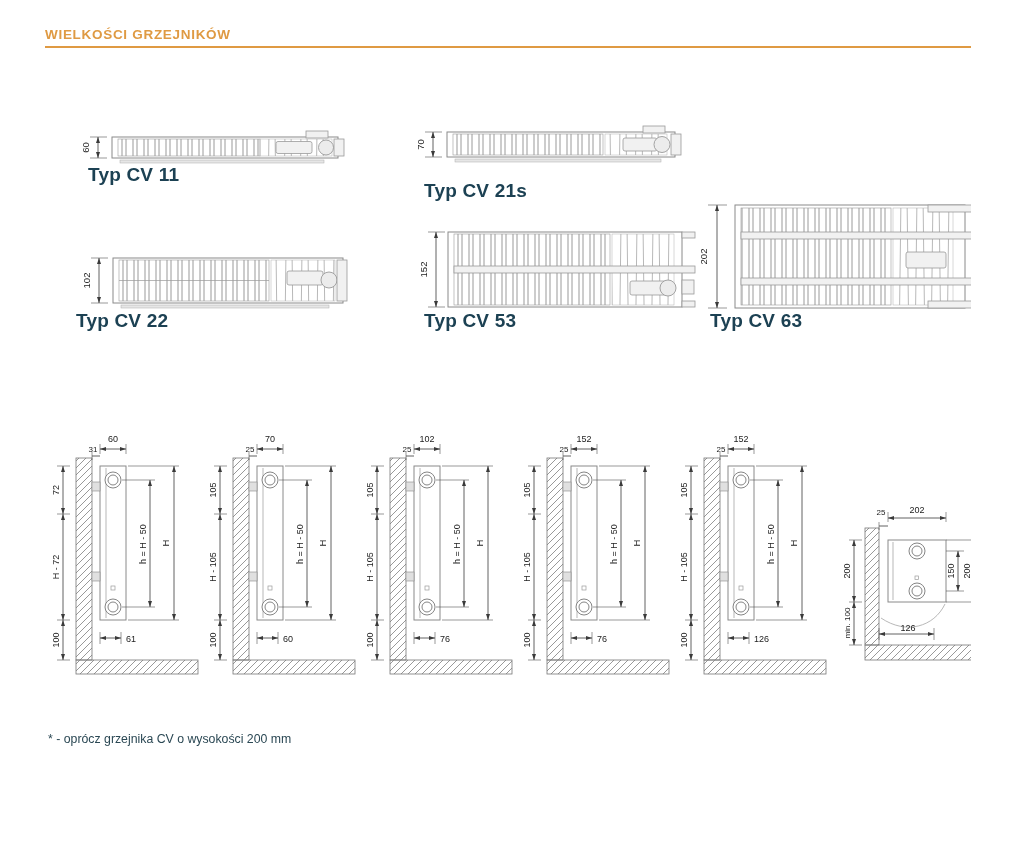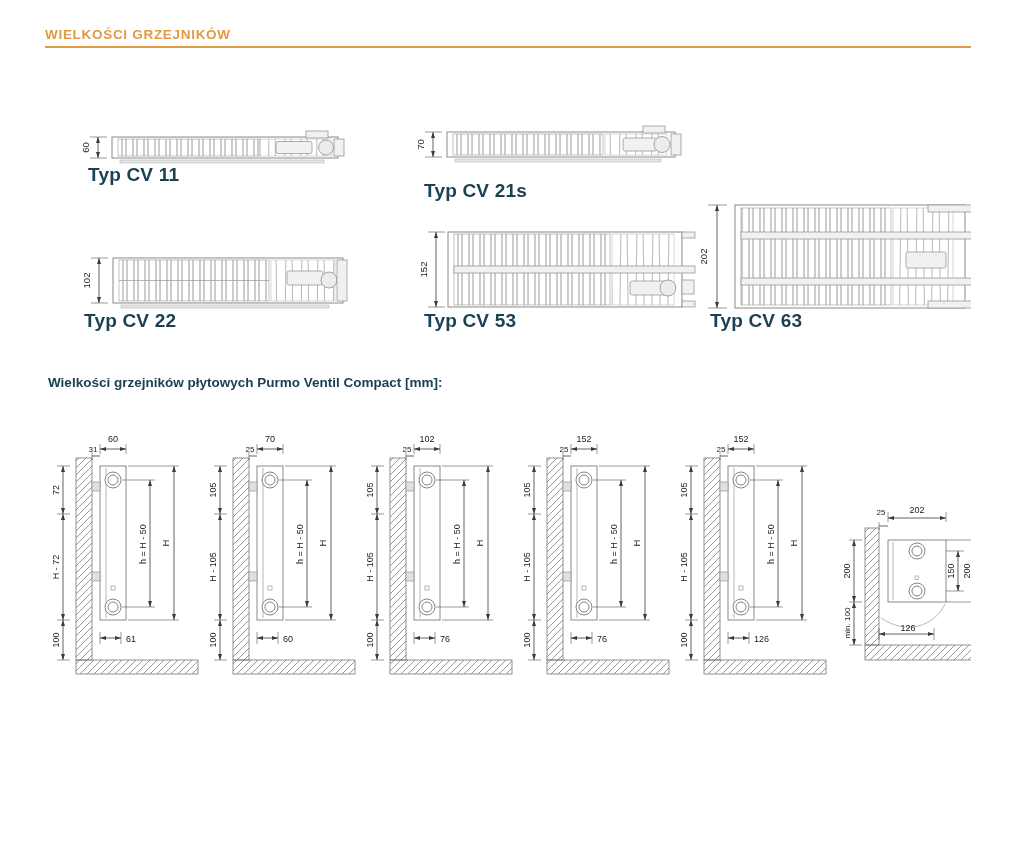--- a/index.html
+++ b/index.html
@@ -102,21 +102,21 @@
     </g>
     <rect class="body" x="32" y="10" width="230" height="45"></rect>
     <rect class="grille" x="38" y="12" width="150" height="41"></rect>
     <line class="thin" x1="38" y1="32.5" x2="188" y2="32.5"></line>
     <rect class="fins" x="190" y="12" width="64" height="41"></rect>
     <rect class="lite" x="206" y="23" width="36" height="14" rx="2"></rect>
     <circle class="lite2" cx="248" cy="32" r="8"></circle>
     <rect class="lite" x="256" y="12" width="10" height="41"></rect>
     <rect class="shadow" x="40" y="57" width="208" height="3"></rect>
   </svg>
-  <div class="typ" style="left:84px;top:310px">Typ CV 22</div>
+  <div class="typ" style="left:76px;top:310px">Typ CV 22</div>
 
   <svg class="abs" style="left:416px;top:222px" width="292" height="92" viewBox="0 0 292 92">
     <g>
       <line class="tick" x1="12" y1="10" x2="29" y2="10"></line>
         <line class="tick" x1="12" y1="85" x2="29" y2="85"></line>
       <line class="dim arr" x1="20" y1="10" x2="20" y2="85"></line>
       <text class="big" x="11" y="47.5" text-anchor="middle" transform="rotate(-90 11 47.5)">152</text>
     </g>
     <rect class="body" x="32" y="10" width="234" height="75"></rect>
     <rect class="grille" x="38" y="12" width="156" height="71"></rect>
@@ -142,21 +142,20 @@
     <rect class="fins" x="197" y="14" width="60" height="97"></rect>
     <rect class="lite" x="232" y="11" width="60" height="7"></rect>
     <rect class="lite" x="45" y="38" width="247" height="7"></rect>
     <rect class="lite" x="45" y="84" width="247" height="7"></rect>
     <rect class="lite" x="232" y="107" width="60" height="7"></rect>
     <rect class="lite" x="210" y="58" width="40" height="16" rx="2"></rect>
     <rect class="lite" x="279" y="55" width="11" height="16"></rect>
   </svg>
   <div class="typ" style="left:710px;top:310px">Typ CV 63</div>
 
-  <div class="sheading">Wielkości grzejników płytowych Purmo Ventil Compact [mm]:</div>
 
   <div id="side-drawings">
     <svg width="156" height="252" viewBox="0 0 156 252">
       <rect class="hatchfill" x="26" y="34" width="16" height="202"></rect>
       <rect class="hatchfill" x="26" y="236" width="122" height="14"></rect>
       <g>
         <rect class="body" x="50" y="42" width="26" height="154"></rect>
         <line class="thin" x1="56" y1="44" x2="56" y2="194"></line>
         <rect class="bracket" x="42" y="58" width="8" height="9"></rect>
         <rect class="bracket" x="42" y="148" width="8" height="9"></rect>
@@ -425,16 +424,17 @@
     <text x="71" y="25" text-anchor="middle">202</text>
     <text class="sm" x="35" y="27" text-anchor="middle">25</text>
     <text x="108" y="83" text-anchor="middle" transform="rotate(-90 108 83)">150</text>
     <text x="124" y="83" text-anchor="middle" transform="rotate(-90 124 83)">200</text>
     <text x="4" y="83" text-anchor="middle" transform="rotate(-90 4 83)">200</text>
     <text class="sm" x="4" y="135" text-anchor="middle" transform="rotate(-90 4 135)">min. 100</text>
     <text x="62" y="143" text-anchor="middle">126</text>
   </svg>
 
   <div class="legend">
+    <div>* - oprócz grzejnika CV o wysokości 200 mm</div>
   </div>
 
   <div class="accent-bar"></div>
 </div>
 
 </body></html>

